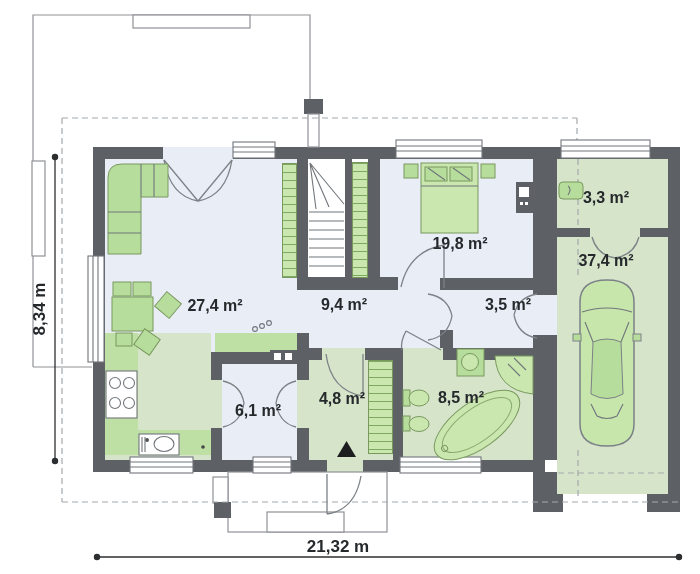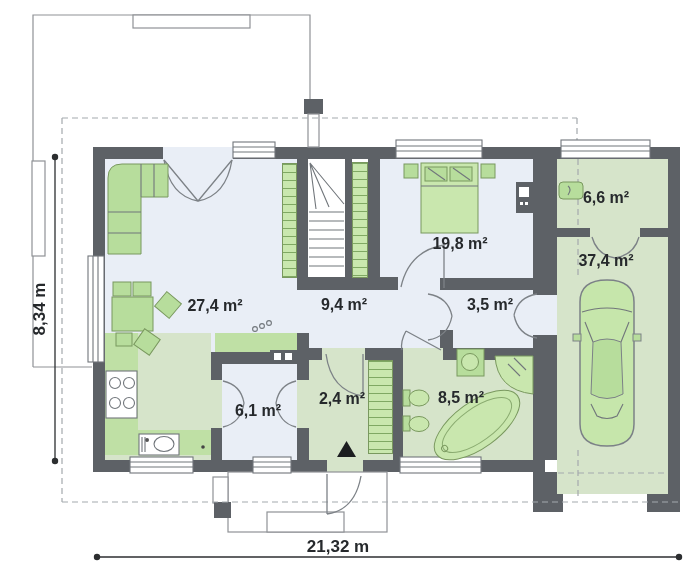--- a/index.html
+++ b/index.html
@@ -268,23 +268,23 @@
     <g>
       <line class="dim" x1="97" y1="557" x2="679" y2="557"></line>
       <circle cx="97" cy="557" r="3.2" fill="#2c2e30"></circle>
         <circle cx="679" cy="557" r="3.2" fill="#2c2e30"></circle>
     </g>
   </svg>
 
   <div class="rlabel" style="left:215px;top:306px">27,4 m²</div>
   <div class="rlabel" style="left:344px;top:305px">9,4 m²</div>
   <div class="rlabel" style="left:460px;top:244px">19,8 m²</div>
-  <div class="rlabel" style="left:490px;top:305px">3,5 m²</div>
-  <div class="rlabel" style="left:606px;top:198px">6,6 m²</div>
+  <div class="rlabel" style="left:508px;top:305px">3,5 m²</div>
+  <div class="rlabel" style="left:606px;top:198px">3,3 m²</div>
   <div class="rlabel" style="left:606px;top:261px">37,4 m²</div>
   <div class="rlabel" style="left:258px;top:411px">6,1 m²</div>
-  <div class="rlabel" style="left:342px;top:399px">2,4 m²</div>
+  <div class="rlabel" style="left:342px;top:399px">4,8 m²</div>
   <div class="rlabel" style="left:461px;top:398px">8,5 m²</div>
 
   <div class="dlabel vert" style="left:40px;top:309px">8,34 m</div>
   <div class="dlabel" style="left:338px;top:547px">21,32 m</div>
 
 </div>
 
 </body></html>

